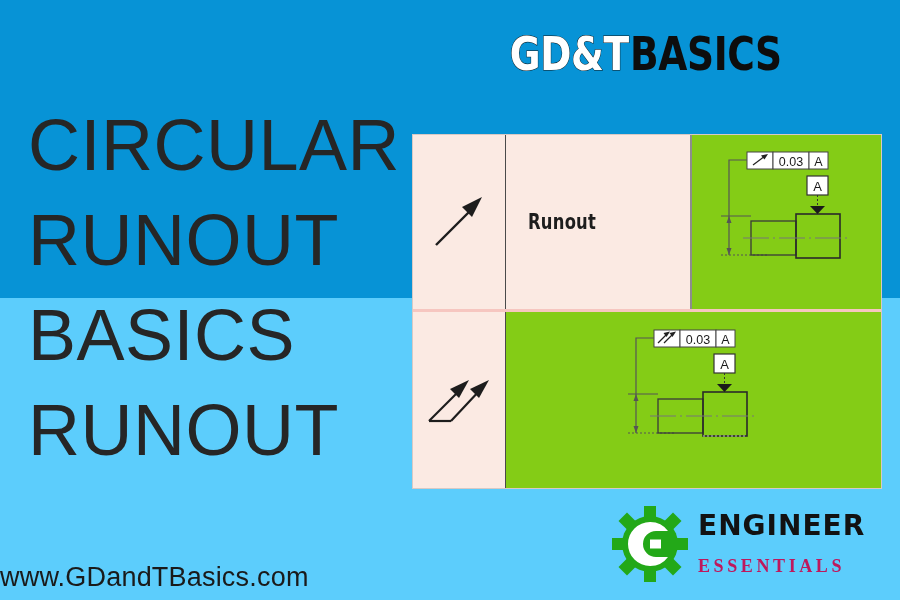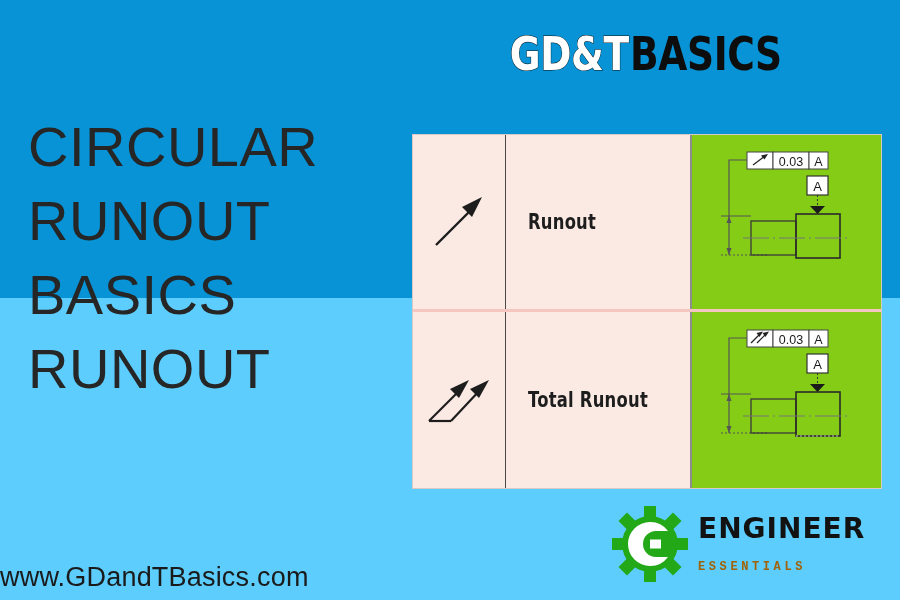--- a/index.html
+++ b/index.html
@@ -58,26 +58,26 @@
     line-height: 1;
     transform: scaleX(0.80);
     transform-origin: left center;
     margin-left: 2px;
   }
 
   
   .headline {
     position: absolute;
     left: 28px;
-    top: 110px;
+    top: 98px;
     width: 370px;
     color: #262626;
     font-family: "Liberation Sans", sans-serif;
     font-weight: 400;
-    font-size: 56px;
+    font-size: 72px;
     line-height: 1.32;
     letter-spacing: 0.5px;
   }
   .headline div { white-space: nowrap; }
 
   
   .table {
     position: absolute;
     left: 412px;
     top: 134px;
@@ -150,24 +150,24 @@
   }
   .ee-text .line1 {
     font-family: "DejaVu Sans", sans-serif;
     font-weight: bold;
     font-size: 28px;
     color: #121212;
     letter-spacing: 1px;
     line-height: 1.05;
   }
   .ee-text .line2 {
-    font-family: Liberation Mono, monospace;
-    font-weight: bold;
-    font-size: 12px;
-    color: #a16207;
+    font-family: Liberation Serif, serif;
+    font-weight: bold;
+    font-size: 18px;
+    color: #be185d;
     letter-spacing: 3.6px;
     line-height: 1.2;
   }
 
   
   .url {
     position: absolute;
     left: 0;
     top: 562px;
     width: 720px;
@@ -255,23 +255,20 @@
       <div class="cell-symbol">
         <svg width="72" height="62" viewBox="0 0 72 62">
           <line x1="6" y1="52" x2="38" y2="20" stroke="#1d1d1d" stroke-width="2.2"></line>
           <polygon points="46,11 27,20 36,29" fill="#1d1d1d"></polygon>
           <line x1="28" y1="52" x2="58" y2="20" stroke="#1d1d1d" stroke-width="2.2"></line>
           <polygon points="66,11 47,20 56,29" fill="#1d1d1d"></polygon>
           <line x1="6" y1="52" x2="28" y2="52" stroke="#1d1d1d" stroke-width="2.2"></line>
         </svg>
       </div>
 
-      <div class="cell-label">
-        <span>Total Runout</span>
-      </div>
 
       <div class="cell-drawing">
         <svg width="175" height="160" viewBox="0 0 175 160">
 
           <g>
             <rect x="48" y="10" width="26" height="17" fill="#ffffff" stroke="#444" stroke-width="1"></rect>
             <rect x="74" y="10" width="36" height="17" fill="#ffffff" stroke="#444" stroke-width="1"></rect>
             <rect x="110" y="10" width="19" height="17" fill="#ffffff" stroke="#444" stroke-width="1"></rect>
 
             <line x1="52" y1="23" x2="61" y2="14" stroke="#222" stroke-width="1.2"></line>

